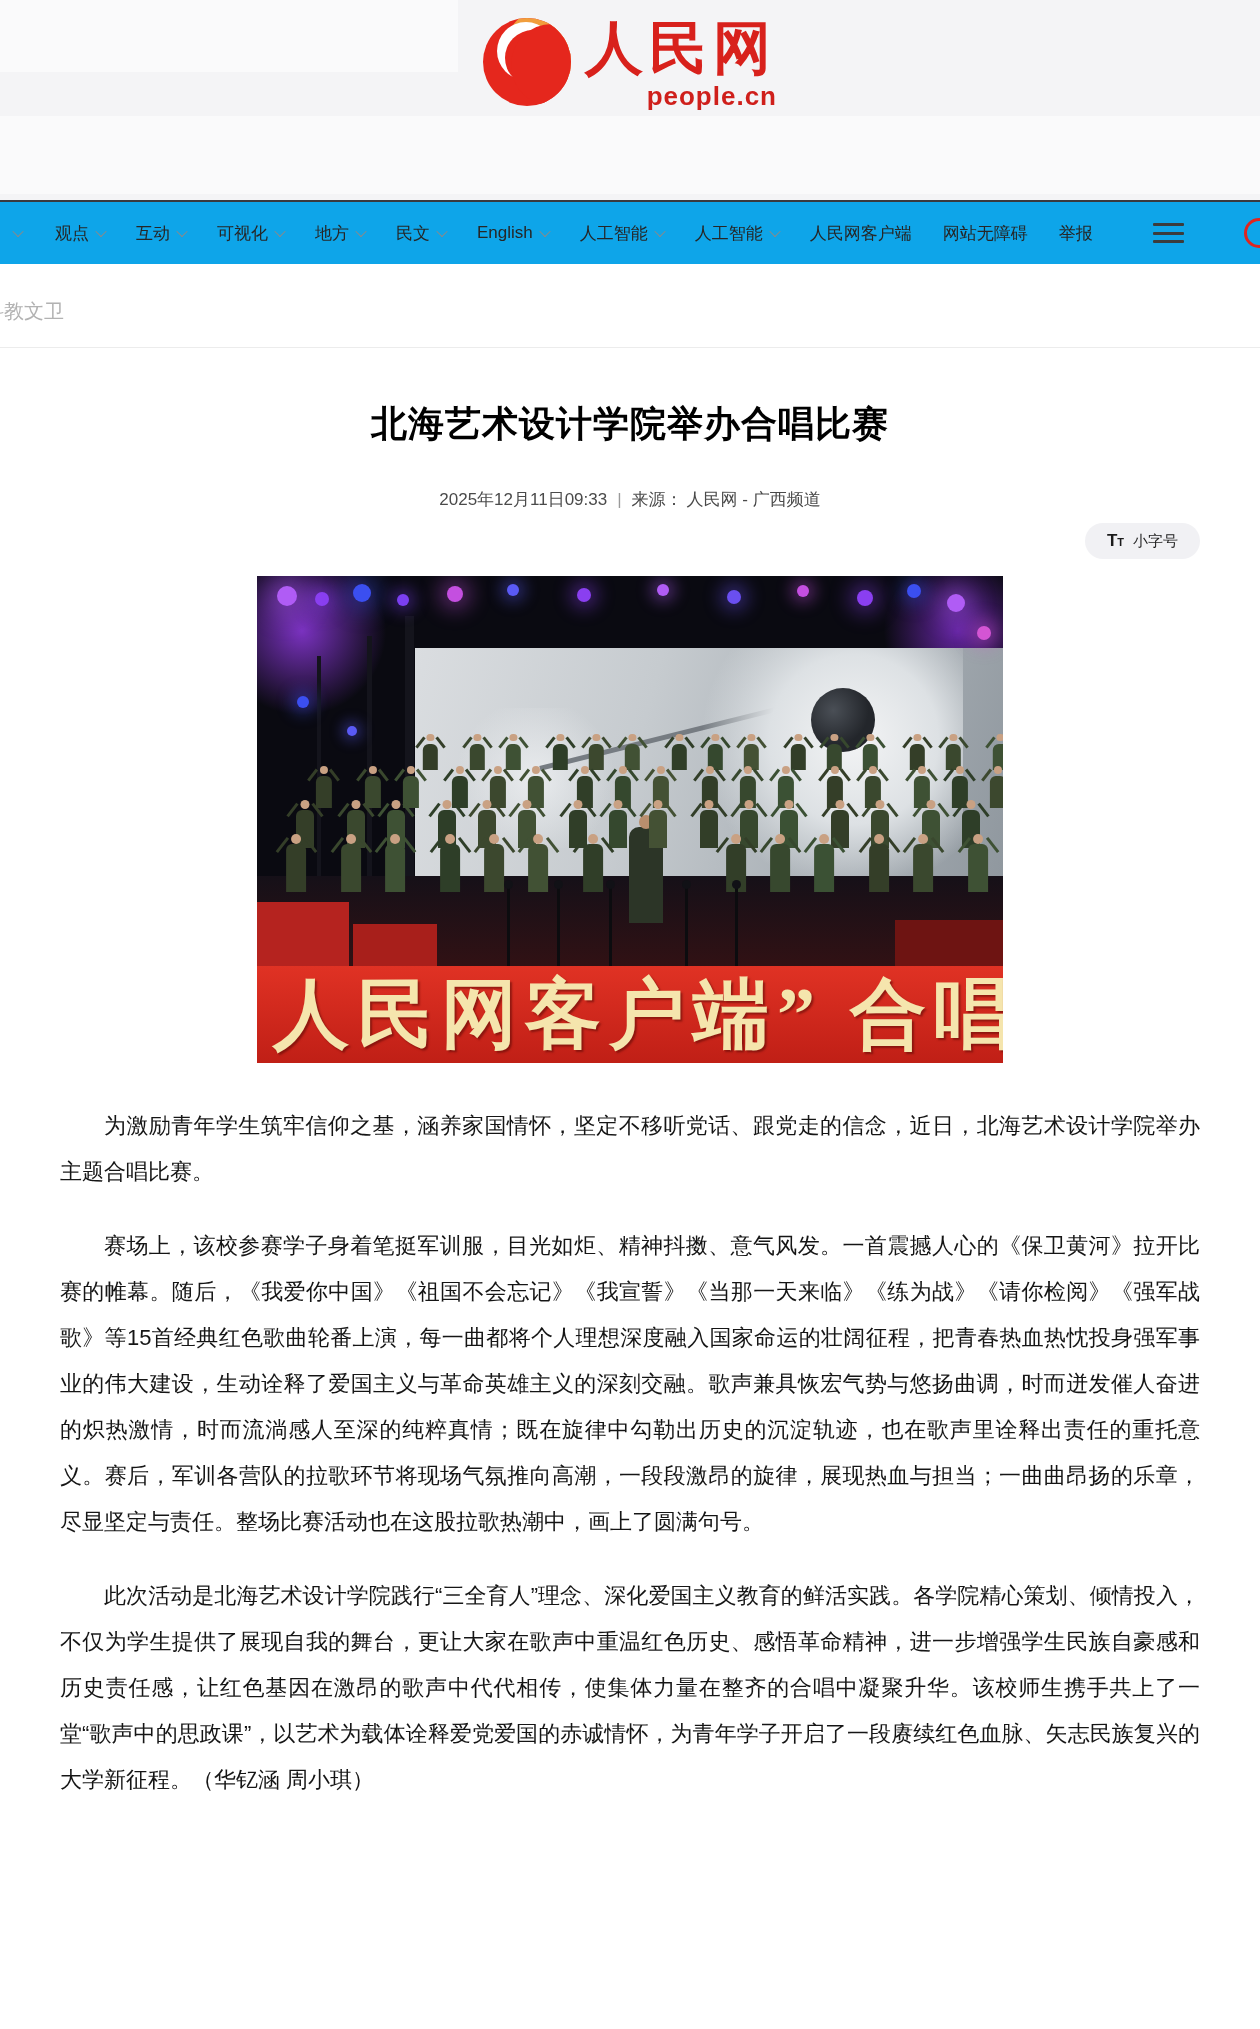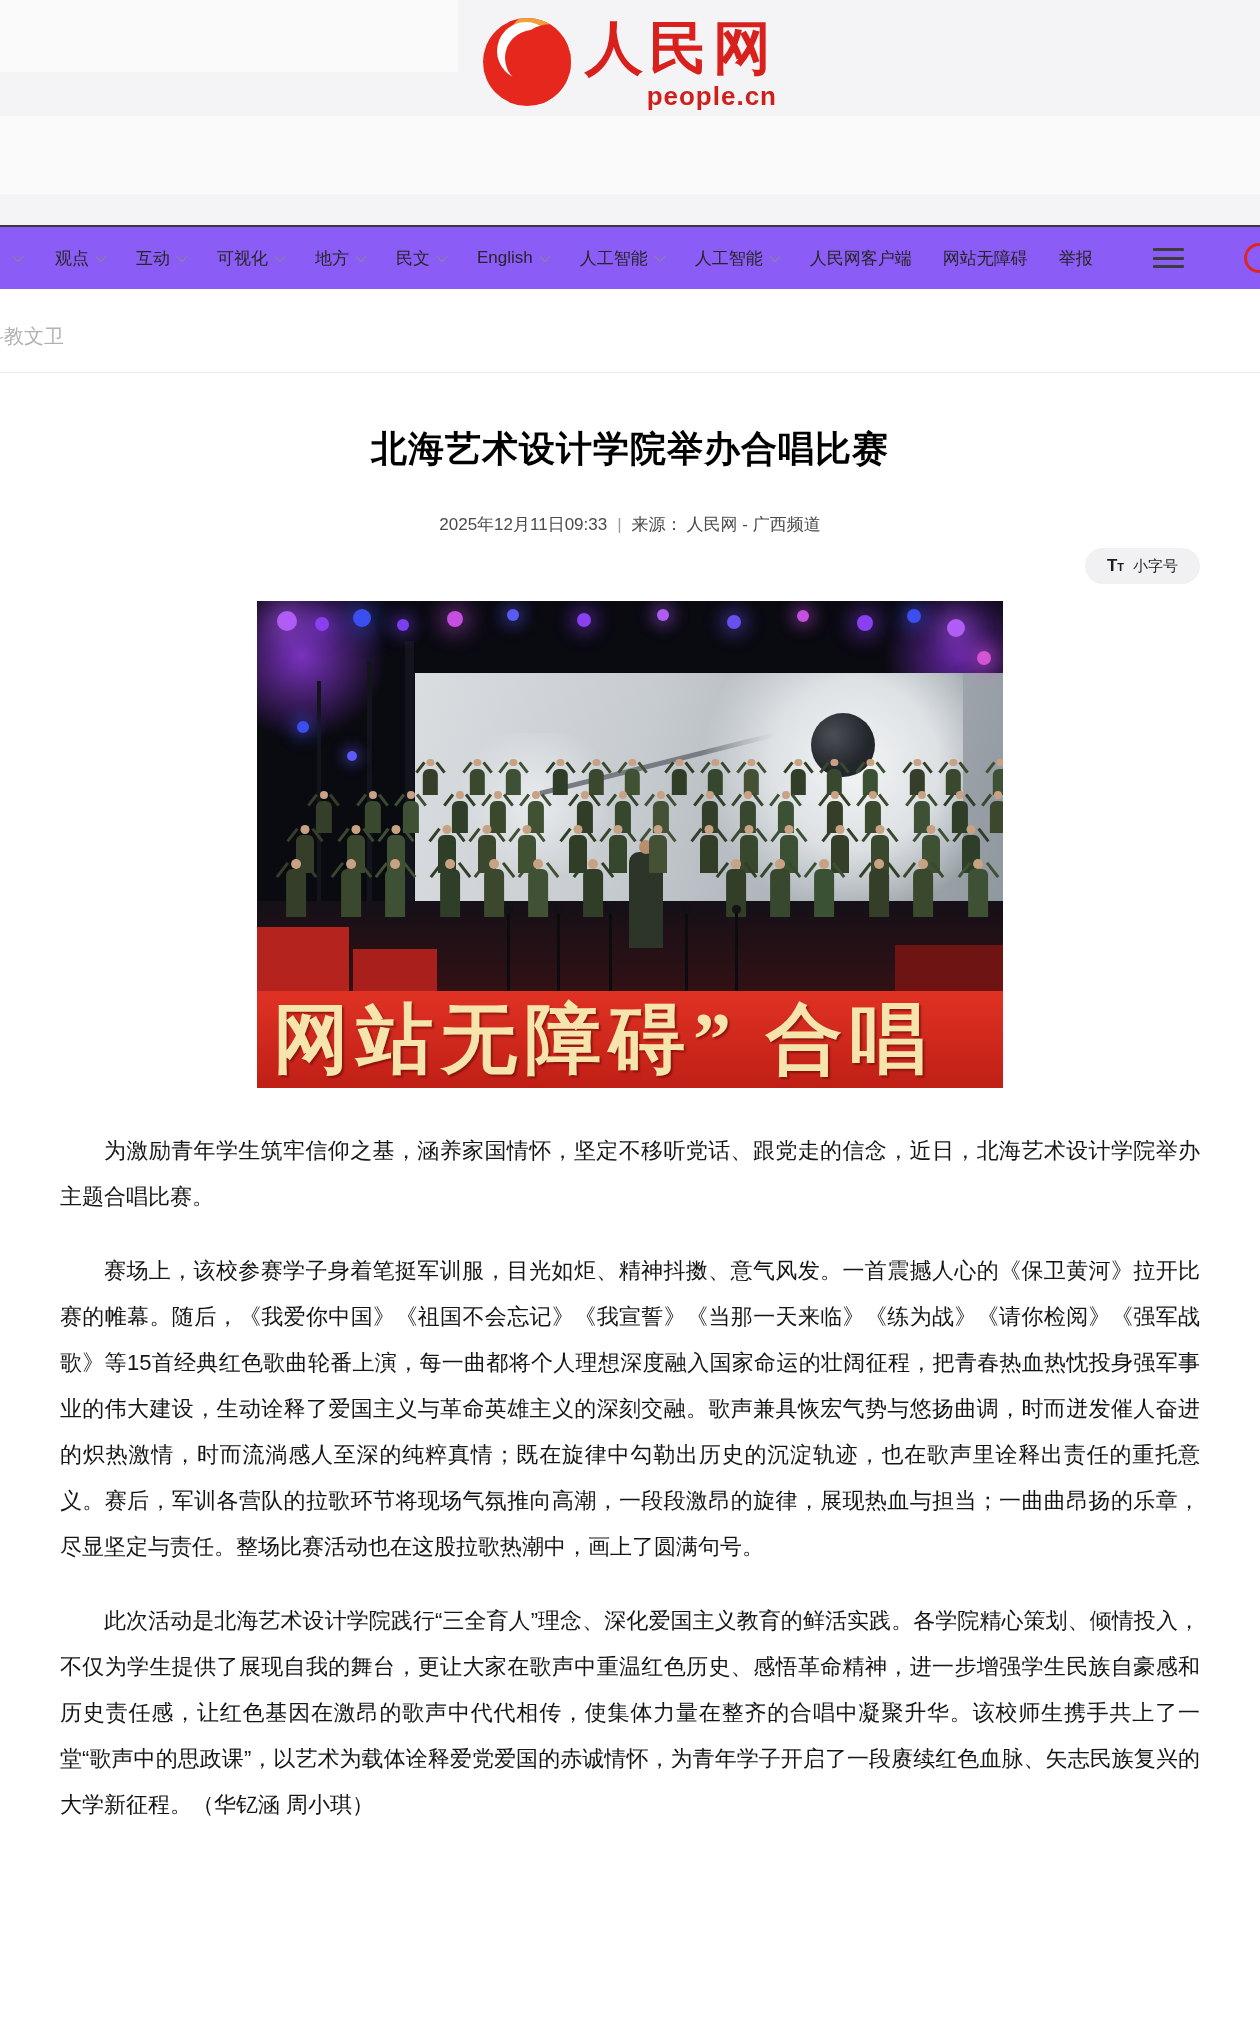--- a/index.html
+++ b/index.html
@@ -1,36 +1,36 @@
 <!DOCTYPE html>
 <html><head>
 <meta charset="utf-8">
 <style>
   * { margin:0; padding:0; box-sizing:border-box; }
   html,body { width:1260px; background:#ffffff; font-family:"Liberation Sans", sans-serif; }
   body { height:2029px; overflow:hidden; position:relative; }
 
   
-  .site-header { position:relative; height:225px; background:#f4f4f6; }
+  .site-header { position:relative; height:200px; background:#f4f4f6; }
   .ad-left  { position:absolute; left:0; top:0; width:458px; height:72px; background:#fafafb; }
   .ad-band  { position:absolute; left:0; top:116px; width:100%; height:78px; background:#fafafb; }
   .logo { position:absolute; left:50%; top:18px; transform:translateX(-50%); display:flex; align-items:flex-start; gap:14px; }
   .ball { position:relative; width:88px; height:88px; border-radius:50%; background:#e5271d; overflow:hidden; flex:none; }
   .ball::before { content:''; position:absolute; width:76px; height:76px; border-radius:50%; background:#f19e3d; top:-8px; right:-10px; }
   .ball::after  { content:''; position:absolute; width:82px; height:82px; border-radius:50%; background:#e5271d; top:6px; right:-22px; }
   .swoosh { position:absolute; width:58px; height:58px; border-radius:50%; background:#ffffff; top:4px; left:14px; }
   .swoosh::after { content:''; position:absolute; width:56px; height:56px; border-radius:50%; background:#e5271d; top:8px; left:8px; }
   .logo-texts { display:flex; flex-direction:column; align-items:flex-end; }
   .logo-zh { font-family:"Liberation Serif", serif; font-weight:bold; font-size:58px; line-height:62px; color:#d8211c; letter-spacing:6px; }
   .logo-en { font-weight:bold; font-size:26px; line-height:28px; color:#cf1f1b; letter-spacing:1px; margin-top:2px; }
 
   .top-divider { height:2px; background:#3a3a3e; }
 
   
-  .main-nav { position:relative; height:62px; background:#8b5cf6; display:flex; align-items:center; padding-left:6px; }
+  .main-nav { position:relative; height:62px; background:#0ea5e9; display:flex; align-items:center; padding-left:6px; }
   .nav-flow { display:flex; align-items:center; gap:31px; white-space:nowrap; }
   .nav-item { display:flex; align-items:center; font-size:17px; color:#262626; cursor:pointer; text-decoration:none; }
   .chev { width:8px; height:8px; border-right:1.6px solid #8a8a8a; border-bottom:1.6px solid #8a8a8a; transform:rotate(45deg) translate(-1px,-1px); display:inline-block; margin-left:8px; }
   .orphan-chev { margin-right:2px; }
   .hamburger { position:absolute; right:76px; top:21px; width:31px; height:20px; display:flex; flex-direction:column; justify-content:space-between; cursor:pointer; }
   .hamburger i { display:block; height:3px; background:#3c3c3c; border-radius:1px; }
   .search-circle { position:absolute; right:-14px; top:16px; width:30px; height:30px; border:3px solid #e0251f; border-radius:50%; cursor:pointer; }
 
   
   .sub-header { height:84px; background:#ffffff; border-bottom:1px solid #ececec; display:flex; align-items:flex-end; }
@@ -573,21 +573,21 @@
           <span class="arm" style="right: -1px; top: 2px; height: 17.6px; background: rgb(62, 81, 52); transform: rotate(-38deg);"></span>
           <span class="bodyv" style="width: 19.8px; height: 48px; background: rgb(62, 81, 52);"></span>
           <span class="head" style="width: 9.9px; height: 9.9px;"></span>
         </div>
         <div class="mic" style="left: 250px; bottom: 97px; height: 78px;"></div>
         <div class="mic" style="left: 300px; bottom: 97px; height: 78px;"></div>
         <div class="mic" style="left: 352px; bottom: 97px; height: 78px;"></div>
         <div class="mic" style="left: 428px; bottom: 97px; height: 78px;"></div>
         <div class="mic" style="left: 478px; bottom: 97px; height: 78px;"></div>
         <div class="banner">
-        <span class="banner-text">网站无障碍” 合唱</span>
+        <span class="banner-text">人民网客户端” 合唱</span>
       </div>
     </div>
   </figure>
 
   <div class="body-text">
     <p>为激励青年学生筑牢信仰之基，涵养家国情怀，坚定不移听党话、跟党走的信念，近日，北海艺术设计学院举办主题合唱比赛。</p>
     <p>赛场上，该校参赛学子身着笔挺军训服，目光如炬、精神抖擞、意气风发。一首震撼人心的《保卫黄河》拉开比赛的帷幕。随后，《我爱你中国》《祖国不会忘记》《我宣誓》《当那一天来临》《练为战》《请你检阅》《强军战歌》等15首经典红色歌曲轮番上演，每一曲都将个人理想深度融入国家命运的壮阔征程，把青春热血热忱投身强军事业的伟大建设，生动诠释了爱国主义与革命英雄主义的深刻交融。歌声兼具恢宏气势与悠扬曲调，时而迸发催人奋进的炽热激情，时而流淌感人至深的纯粹真情；既在旋律中勾勒出历史的沉淀轨迹，也在歌声里诠释出责任的重托意义。赛后，军训各营队的拉歌环节将现场气氛推向高潮，一段段激昂的旋律，展现热血与担当；一曲曲昂扬的乐章，尽显坚定与责任。整场比赛活动也在这股拉歌热潮中，画上了圆满句号。</p>
     <p>此次活动是北海艺术设计学院践行“三全育人”理念、深化爱国主义教育的鲜活实践。各学院精心策划、倾情投入，不仅为学生提供了展现自我的舞台，更让大家在歌声中重温红色历史、感悟革命精神，进一步增强学生民族自豪感和历史责任感，让红色基因在激昂的歌声中代代相传，使集体力量在整齐的合唱中凝聚升华。该校师生携手共上了一堂“歌声中的思政课”，以艺术为载体诠释爱党爱国的赤诚情怀，为青年学子开启了一段赓续红色血脉、矢志民族复兴的大学新征程。（华钇涵 周小琪）</p>
   </div>
 

